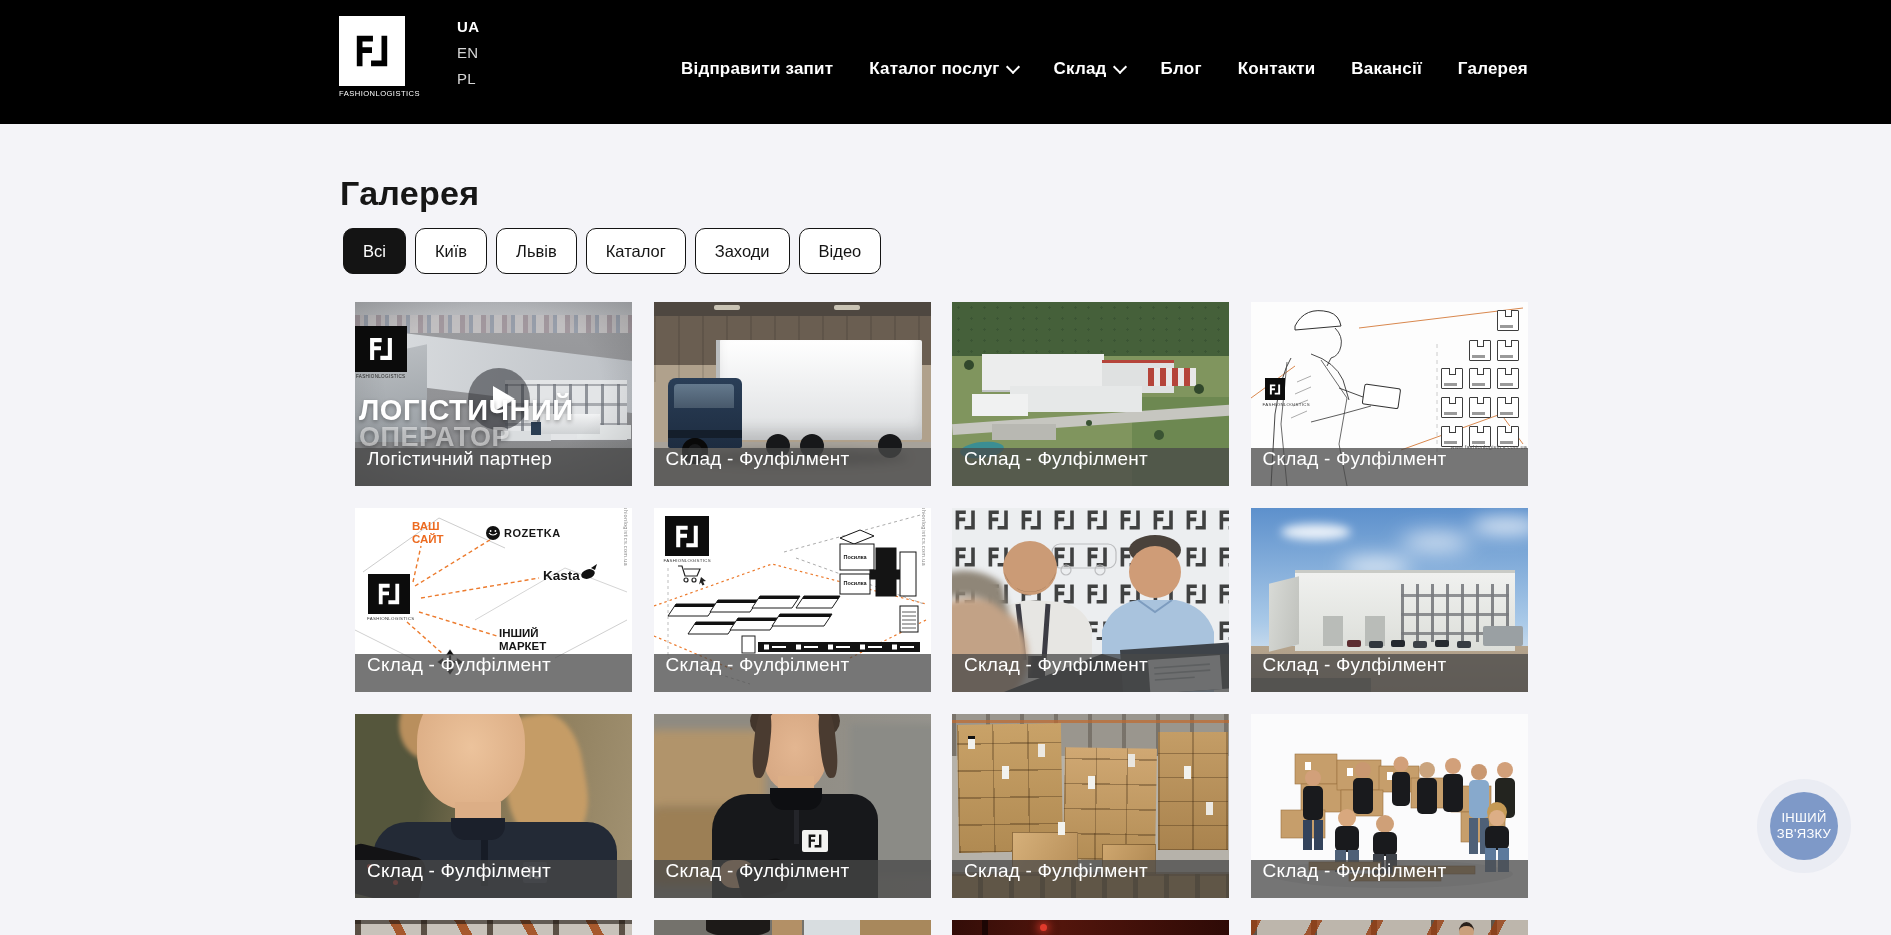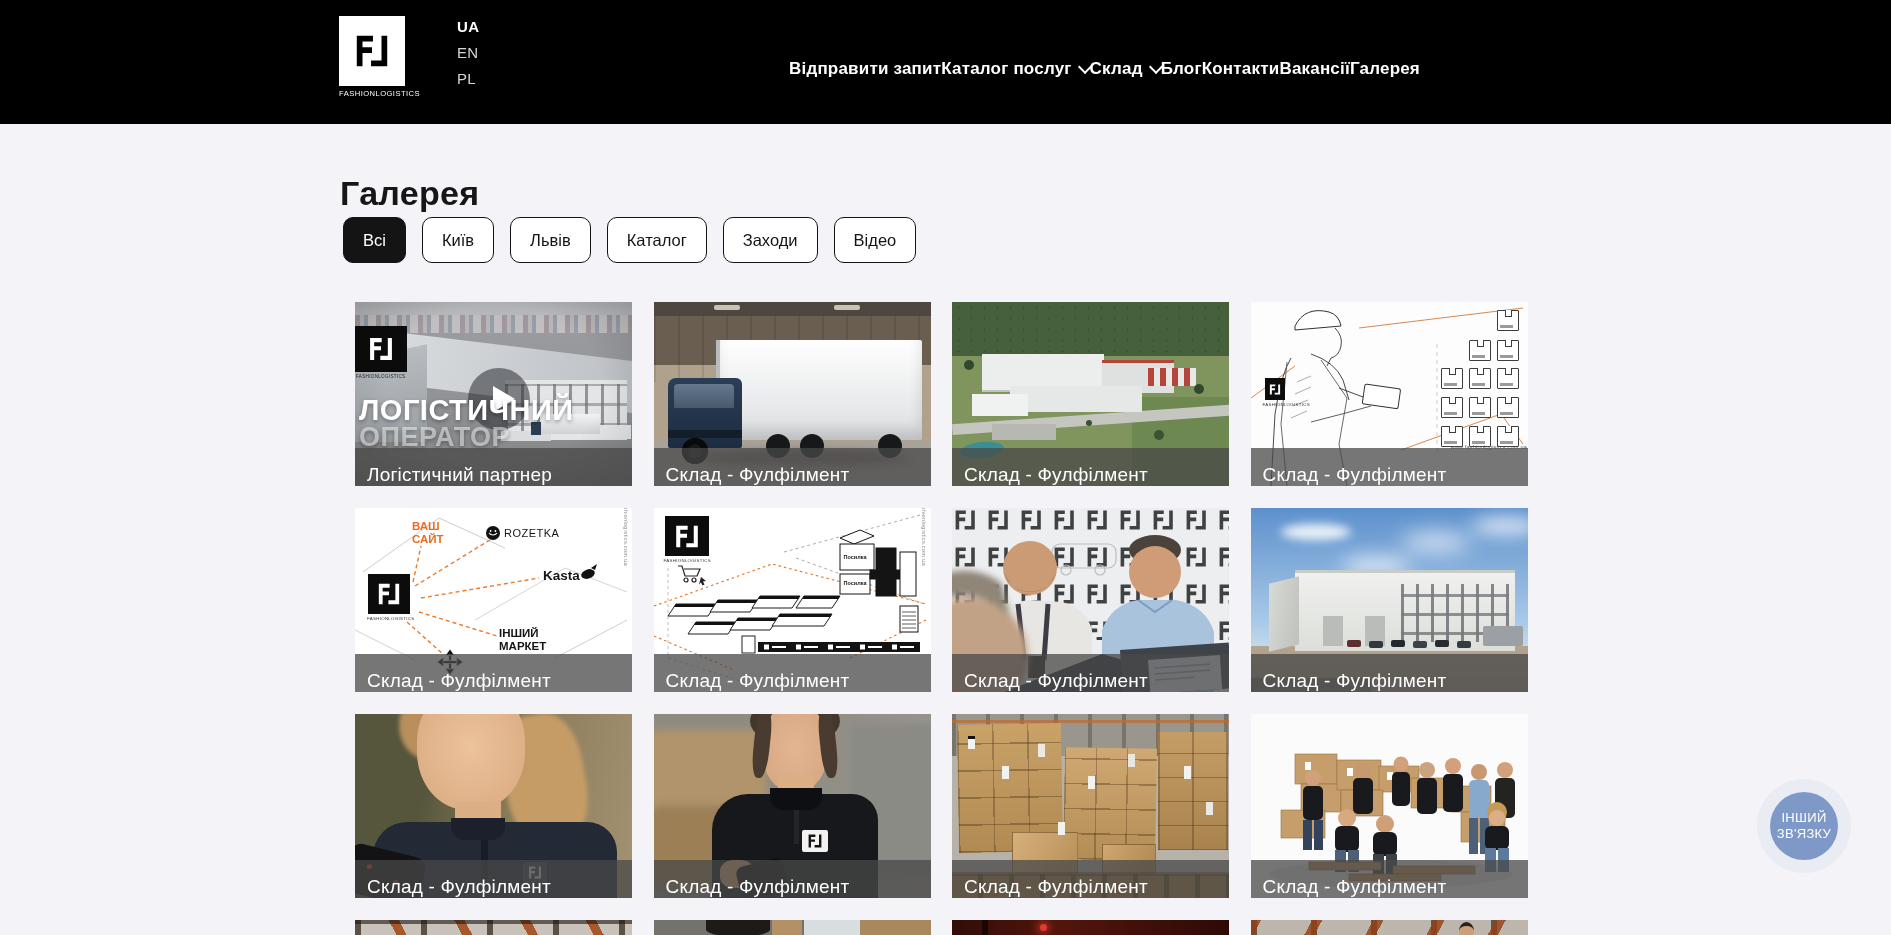--- a/index.html
+++ b/index.html
@@ -12,38 +12,38 @@
   .abs{position:absolute}
 
   
   .header{position:absolute;left:0;top:0;width:1891px;height:124px;background:#000}
   .logo{position:absolute;left:339px;top:16px;width:66px;cursor:pointer}
   .logo-box{width:66px;height:70px;background:#fff;display:flex;align-items:center;justify-content:center}
   .logo-name{margin-top:3px;color:#fff;font-size:7.6px;letter-spacing:.45px;text-align:center;white-space:nowrap}
   .langs{position:absolute;left:457px;top:18px;display:flex;flex-direction:column;gap:9px;font-size:15px}
   .lang{color:#d6d6d6;cursor:pointer;letter-spacing:.3px}
   .lang.active{color:#fff;font-weight:700}
-  .nav{position:absolute;left:681px;top:0;width:847px;height:138px;display:flex;align-items:center;justify-content:center}
+  .nav{position:absolute;left:681px;top:0;width:847px;height:138px;display:flex;align-items:center;justify-content:space-between}
   .nav-item{color:#fff;font-size:17px;font-weight:700;letter-spacing:.2px;white-space:nowrap;display:flex;align-items:center;gap:8px;cursor:pointer}
   .chev{width:8px;height:8px;border-right:2px solid #fff;border-bottom:2px solid #fff;transform:rotate(45deg);margin-top:-5px}
 
   
   .page-title{position:absolute;left:340px;top:151px;font-size:34px;font-weight:700;color:#161616;letter-spacing:.3px}
-  .chips{position:absolute;left:343px;top:217px;display:flex;gap:16px}
+  .chips{position:absolute;left:343px;top:228px;display:flex;gap:9px}
   .chip{box-sizing:border-box;height:46px;padding:0 19px;border:1.5px solid #141414;border-radius:10px;
         background:#fff;display:flex;align-items:center;font-size:16.5px;color:#141414;cursor:pointer;white-space:nowrap}
   .chip.active{background:#141414;color:#fff}
 
   
   .grid{position:absolute;left:355px;top:302px;width:1173px;display:grid;
         grid-template-columns:repeat(4,277px);column-gap:21.5px;row-gap:22px;grid-auto-rows:184px}
   .card{position:relative;width:277px;height:184px;overflow:hidden;cursor:pointer;background:#0c4a6e}
   .art{position:absolute;inset:0;overflow:hidden}
   .cap{position:absolute;left:0;right:0;bottom:0;height:38px;background:rgba(72,72,72,.75);
-       display:flex;align-items:flex-end;padding:0 12px;color:#fff;font-size:19px;letter-spacing:.2px;z-index:6}
+       display:flex;align-items:flex-start;padding:0 12px;color:#fff;font-size:19px;letter-spacing:.2px;z-index:6}
 
   
   .vlogo{left:0;top:24px;width:52px;height:46px;background:#0b0b0b;display:flex;align-items:center;justify-content:center;z-index:3}
   .vlogo-name{position:absolute;left:1px;top:72px;font-size:4.6px;color:#242424;letter-spacing:.3px;z-index:3}
   .play{left:113px;top:66px;width:62px;height:62px;border-radius:50%;background:rgba(42,44,50,.55);z-index:4}
   .play .tri{left:25px;top:18px;width:0;height:0;border-left:22px solid #fff;border-top:13px solid transparent;border-bottom:13px solid transparent}
   .vtitle{position:absolute;left:4px;bottom:36px;line-height:.94;z-index:4;font-weight:800}
   .vtitle span{display:block;font-size:29px;color:#fff;text-shadow:0 2px 4px rgba(0,0,0,.35);letter-spacing:.5px}
   .vtitle .dim{font-size:27px;color:rgba(255,255,255,.5)}
 
@@ -266,21 +266,21 @@
             <path d="M95 167 l4.5 -6.5 h-9 z"></path>
           <path d="M82 154 l6.5 -4.5 v9 z"></path>
             <path d="M108 154 l-6.5 -4.5 v9 z"></path>
           <rect x="93.8" y="147" width="2.6" height="14"></rect>
             <rect x="88" y="152.8" width="14" height="2.6"></rect>
         </g>
       </svg>
       <div class="dg-lbl orange" style="left:57px;top:12px;font-weight:700;font-size:11.5px;line-height:13px">
         <span>ВАШ</span><br><span>САЙТ</span>
       </div>
-      <span class="dg-lbl" style="left:149px;top:19px;font-weight:400;font-size:11px;letter-spacing:.5px">ROZETKA</span>
+      <span class="dg-lbl" style="left:149px;top:19px;font-weight:700;font-size:11px;letter-spacing:.5px">ROZETKA</span>
       <span class="dg-lbl" style="left:188px;top:60px;font-weight:700;font-size:13.5px">Kasta</span>
       <div class="dg-lbl" style="left:144px;top:119px;font-weight:800;font-size:11.5px;line-height:13px">
         <span>ІНШИЙ</span><br><span>МАРКЕТ</span>
       </div>
       <div class="flblk" style="left:13px;top:66px;width:42px;height:40px">
         <svg width="28" height="26" viewBox="0 0 44 40">
             <use href="#flg" xlink:href="#flg" fill="#fff"></use>
           </svg>
       </div>
       <span class="tiny-name" style="left:12px;top:108px">FASHIONLOGISTICS</span>

